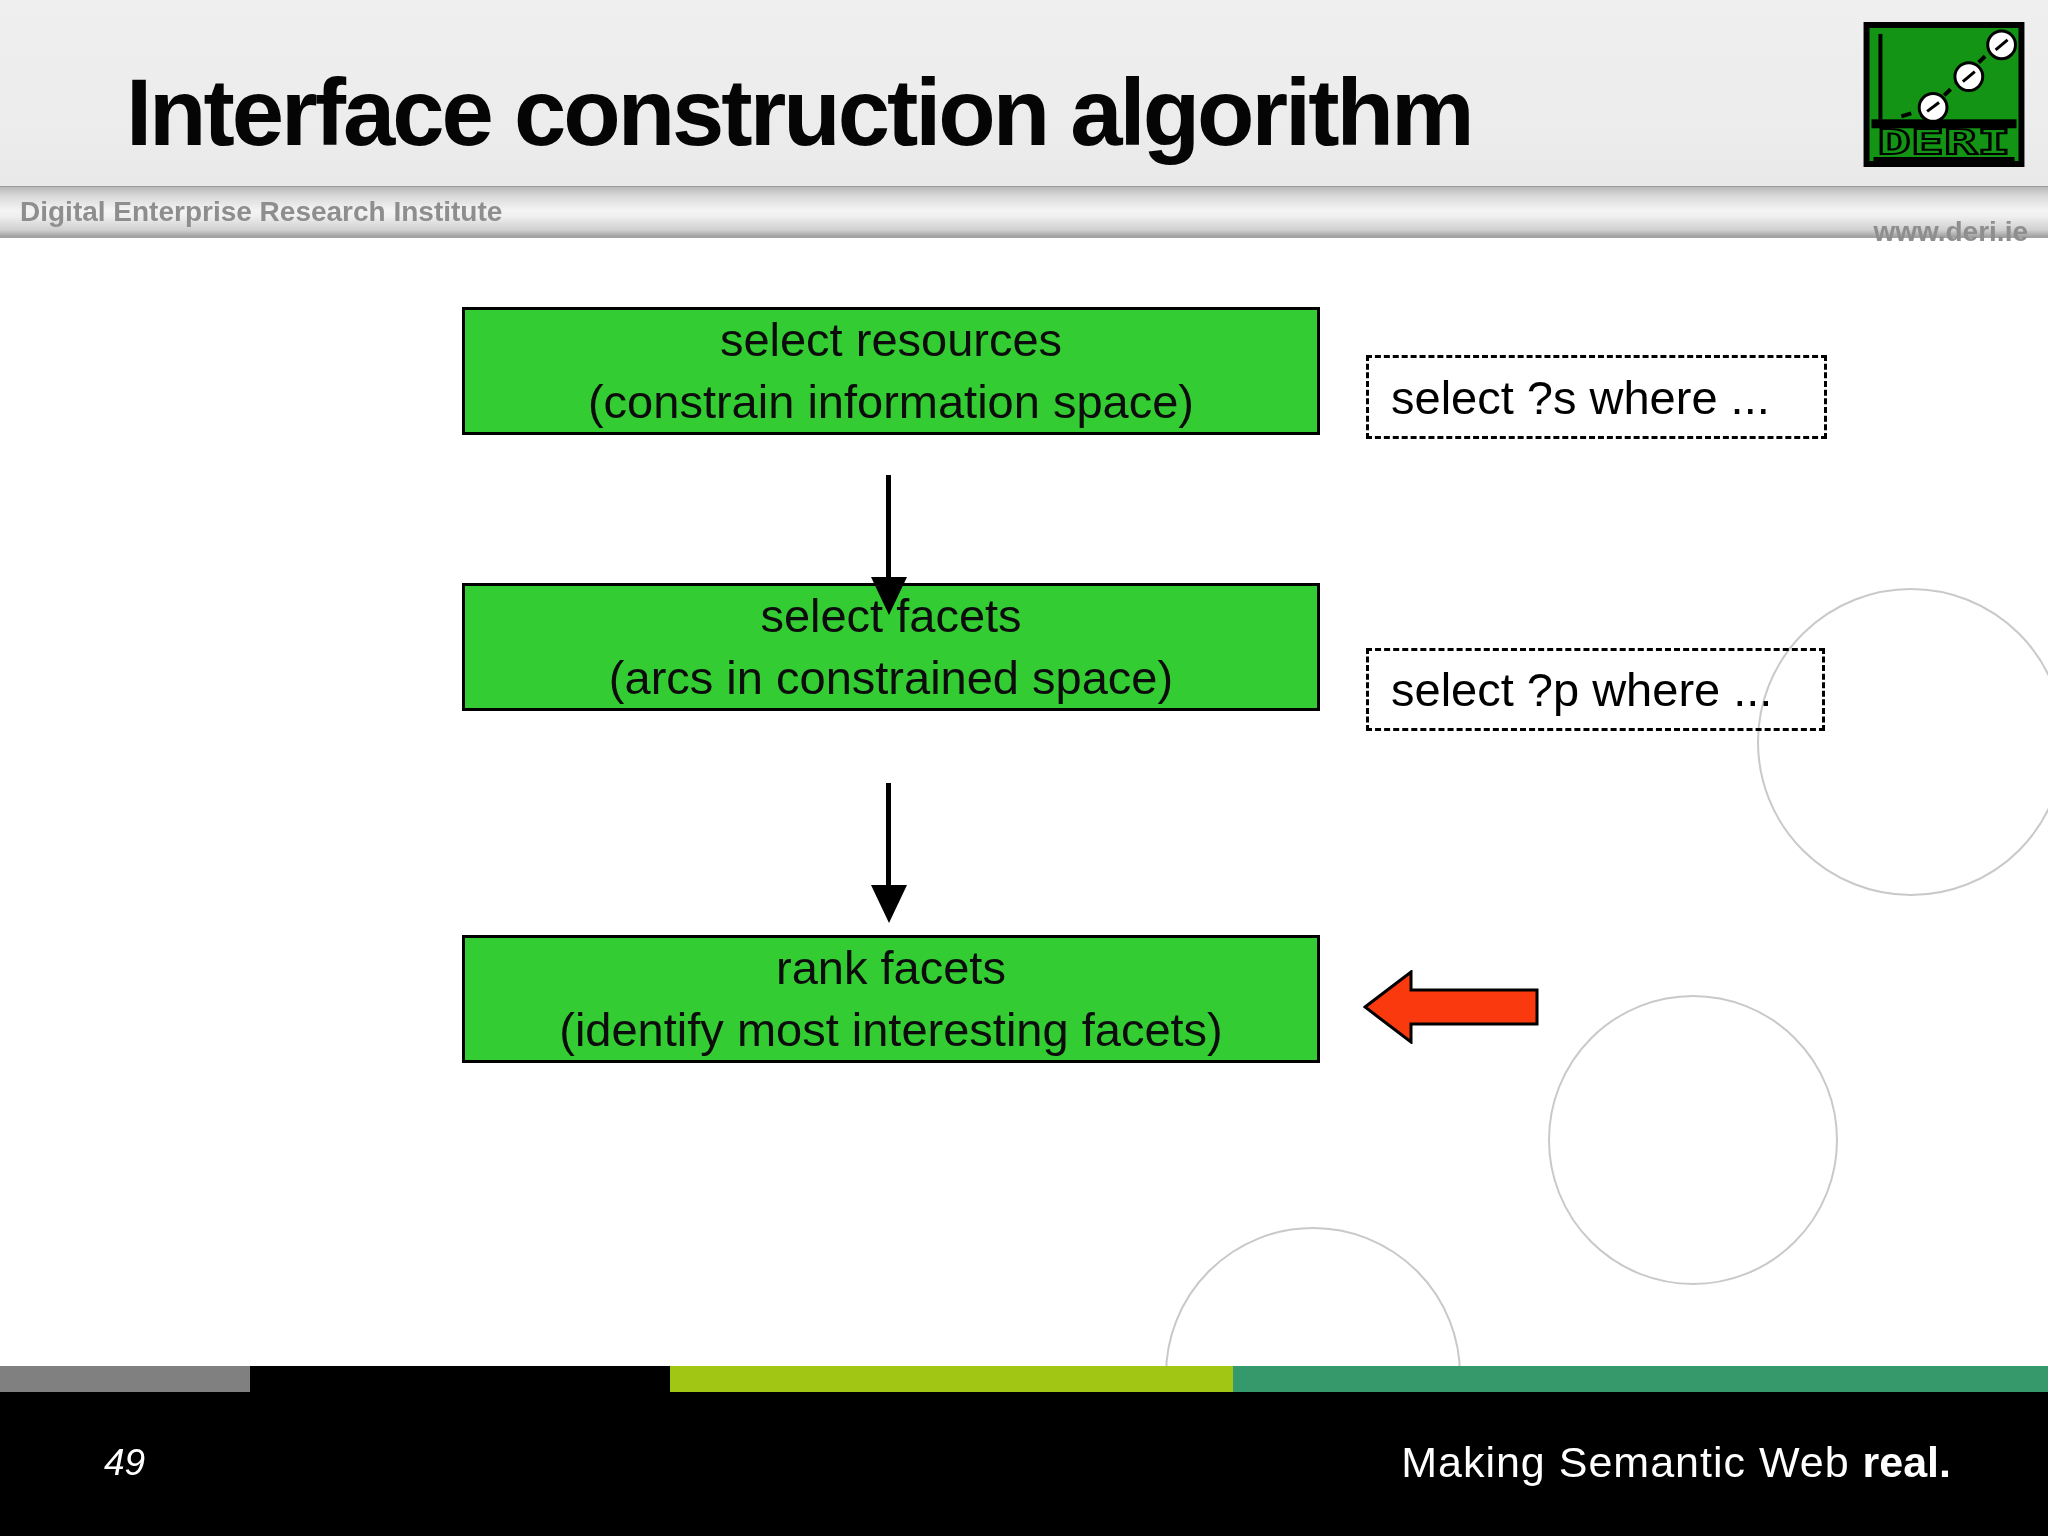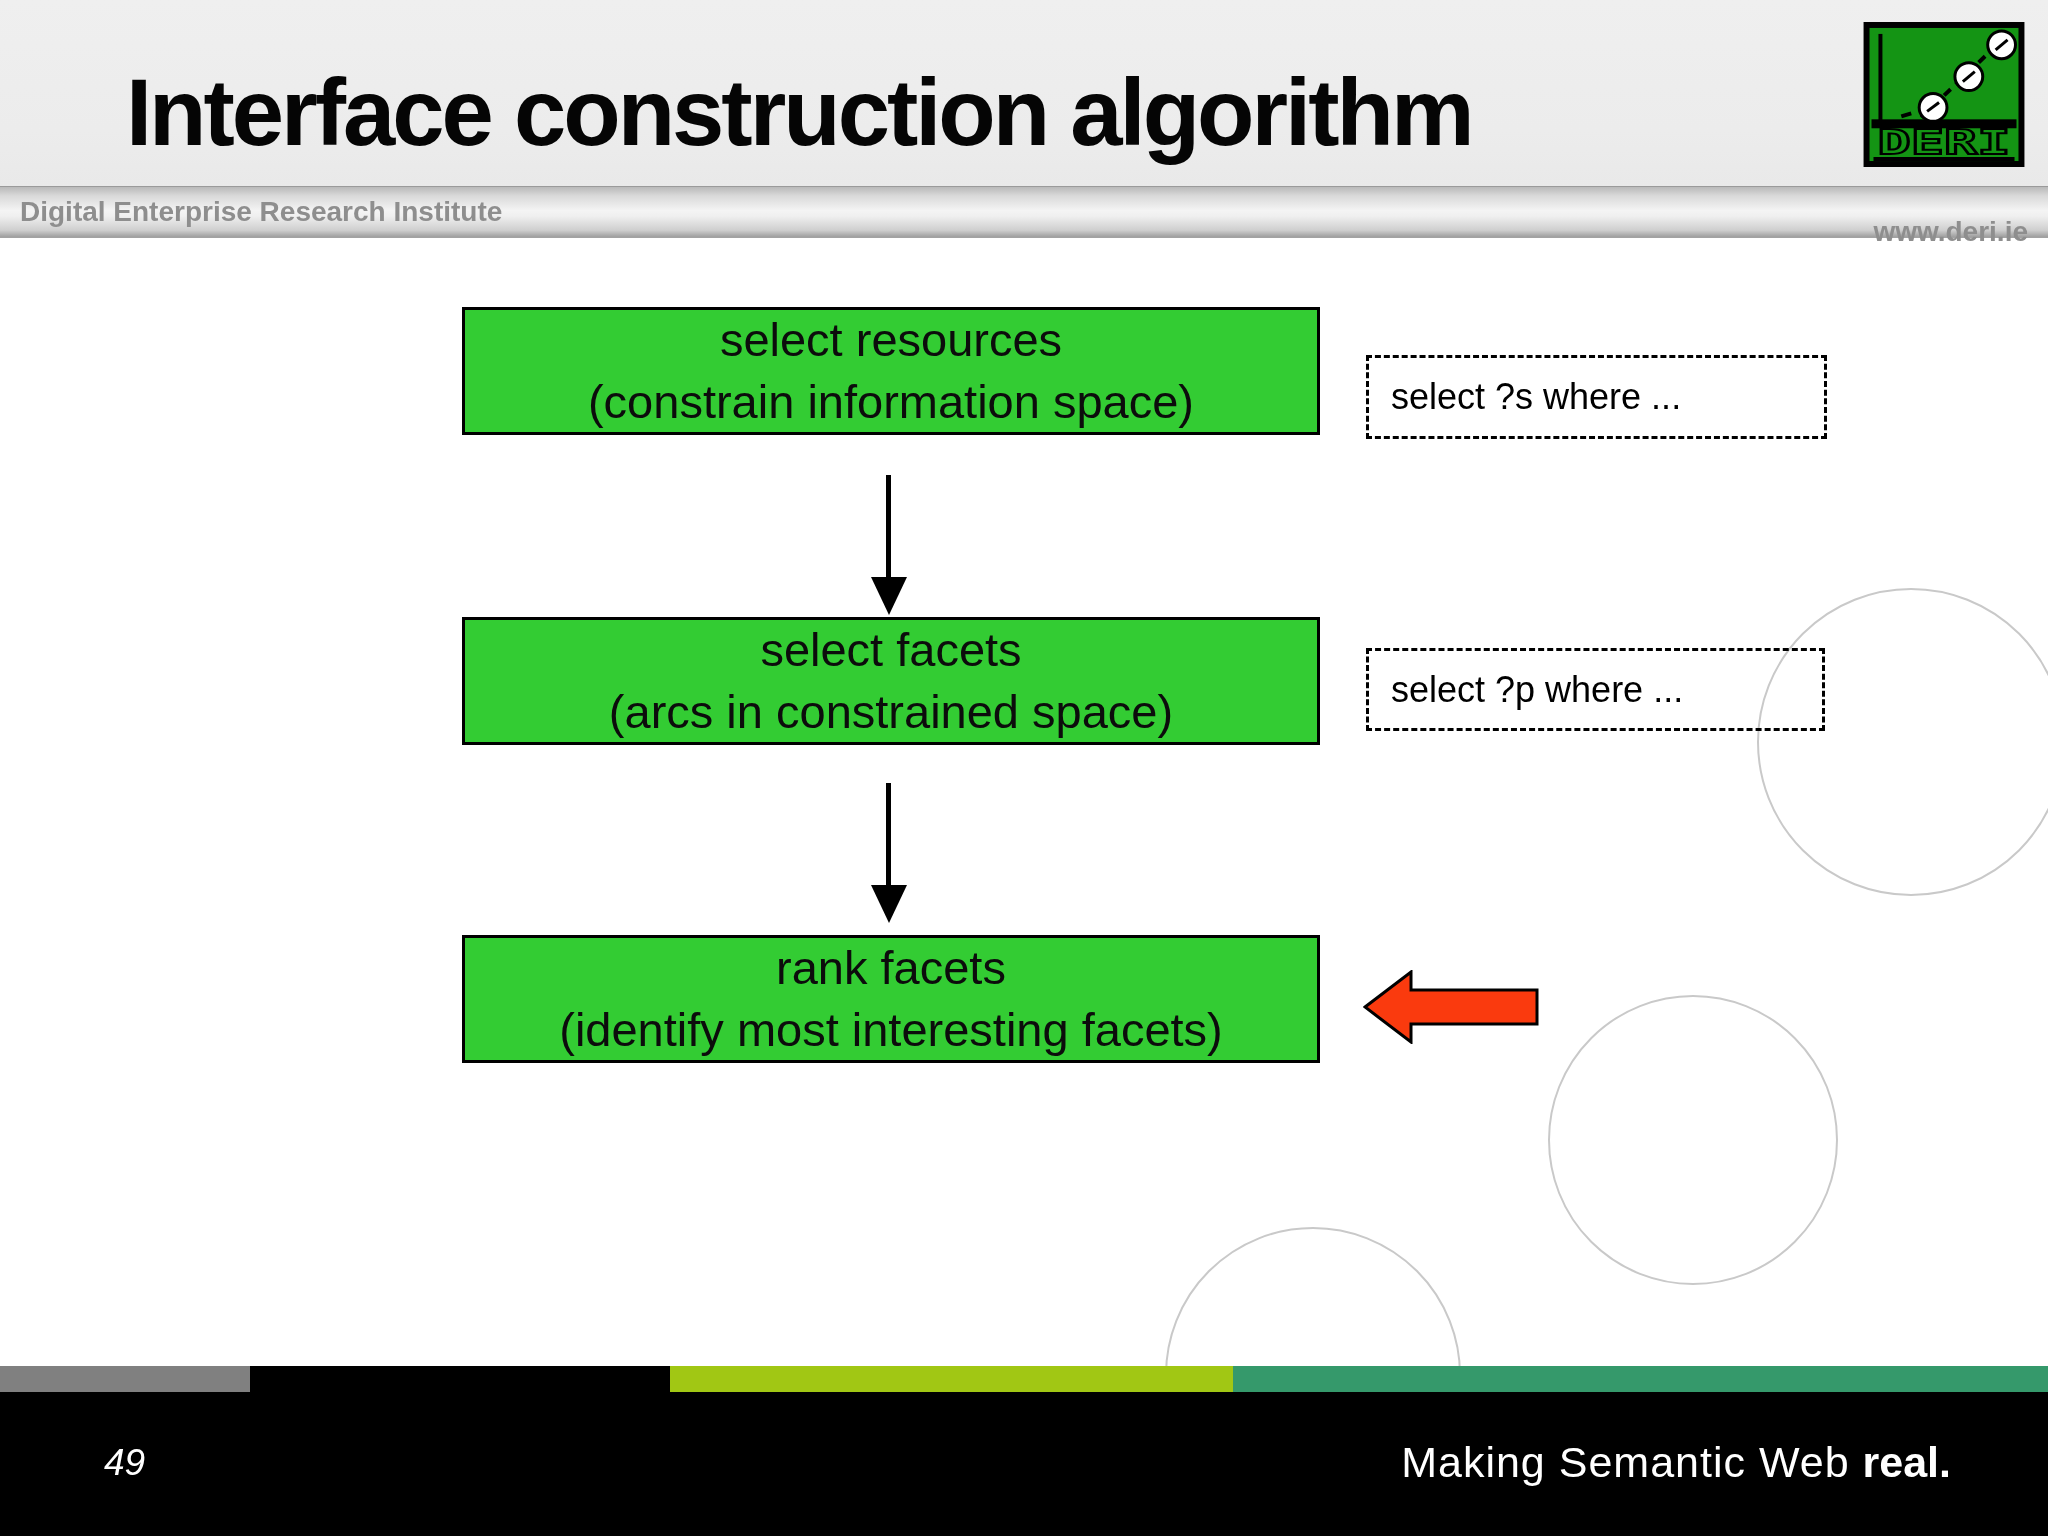--- a/index.html
+++ b/index.html
@@ -51,38 +51,38 @@
   .circle-c { left:1165px; top:1227px; width:296px; height:296px; }
 
   
   .flow-box {
     position:absolute; left:462px; width:858px; height:128px;
     border:3px solid #000; z-index:2;
     display:flex; flex-direction:column; justify-content:center; align-items:center;
     text-align:center; font-size:47px; color:#0c0c0c; line-height:62px;
   }
   .flow-box-1 { top:307px; }
-  .flow-box-2 { top:617px;text-align:center; }
+  .flow-box-2 { top:583px;text-align:center; }
   .flow-box-3 { top:899px;margin-top:36px; }
 
   .varrow-shaft { position:absolute; left:886px; width:5px; background:#000; z-index:2; }
   .shaft-1 { top:475px; height:104px; }
   .shaft-2 { top:783px; height:104px; }
   .varrow-head {
     position:absolute; left:871px; width:0; height:0; z-index:2;
     border-left:18px solid transparent; border-right:18px solid transparent;
     border-top:38px solid #000;
   }
   .head-1 { top:577px; }
   .head-2 { top:885px; }
 
   .query-box {
     position:absolute; border:3px dashed #000; z-index:2;
     display:flex; align-items:center; padding-left:22px;
-    font-size:36px; color:#000; white-space:nowrap; background:transparent;
+    font-size:47px; color:#000; white-space:nowrap; background:transparent;
   }
   .query-box-1 { left:1366px; top:355px; width:461px; height:84px; }
   .query-box-2 { left:1366px; top:648px; width:459px; height:83px; }
 
   .red-arrow { position:absolute; left:1363px; top:970px; z-index:2; }
 
   
   .stripes {
     position:absolute; left:0; top:1366px; width:2048px; height:26px;
     display:flex; z-index:3;

